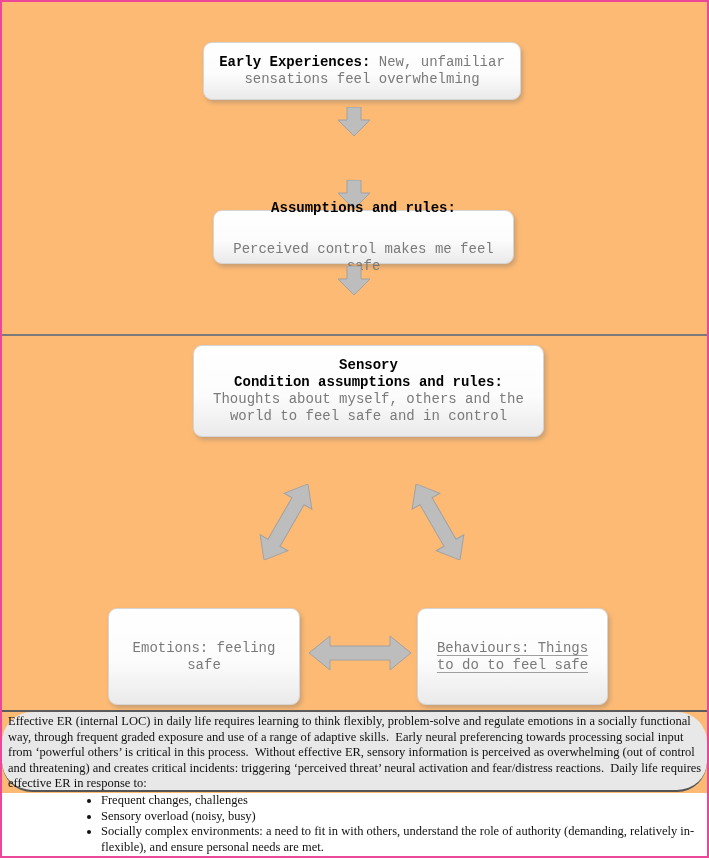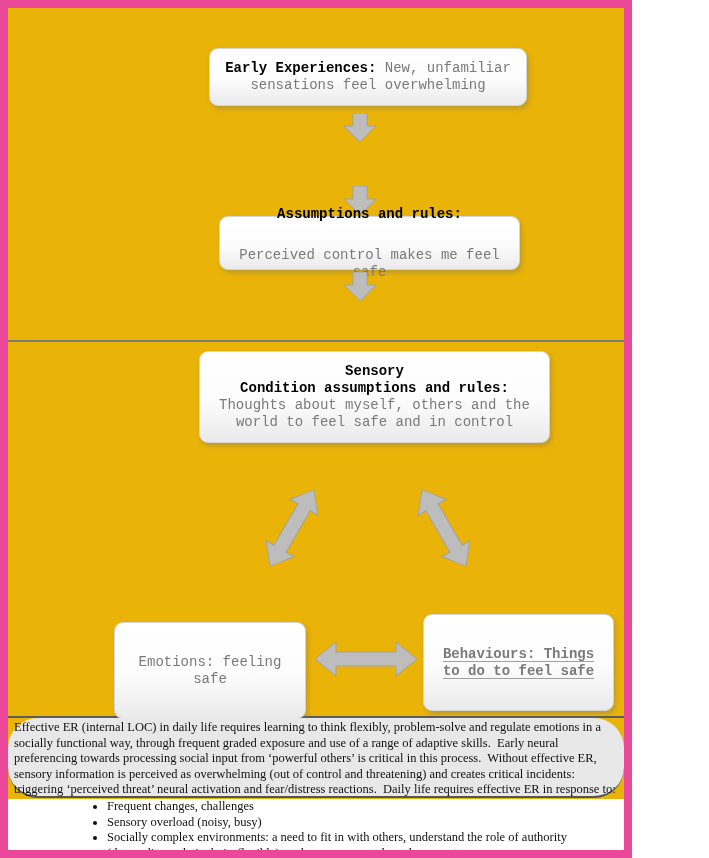--- a/index.html
+++ b/index.html
@@ -1,21 +1,21 @@
 <!DOCTYPE html>
 <html><head>
 <meta charset="utf-8">
 <style>
   html,body{margin:0;padding:0;background:#fff;}
   *{box-sizing:border-box;}
   .page{
     position:relative;
-    width:632px;height:858px;
-    border:8px solid #ec4899;
-    background:#eab308;
+    width:709px;height:858px;
+    border:2px solid #ec4899;
+    background:#fdba74;
     font-family:"Liberation Mono","DejaVu Sans Mono",monospace;
     overflow:hidden;
   }
   .panel{position:relative;width:100%;}
   .panel-top{height:334px;border-bottom:2px solid #7a7a7a;}
   .panel-mid{height:376px;border-bottom:2px solid #5c5c5c;}
   .panel-gray{height:80px;background:#e8e8e8;border-bottom:2px solid #555;border-radius:30px;}
   .panel-bullets{height:64px;background:#fff;padding-left:35px;}
 
   .flowbox{
@@ -25,21 +25,21 @@
     background:linear-gradient(180deg,#ffffff 0%,#fcfcfc 55%,#eaeaea 100%);
     box-shadow:2px 3px 4px rgba(110,110,110,0.35);
     display:flex;flex-direction:column;justify-content:center;
     text-align:center;
     font-size:14px;line-height:17px;
     padding:4px 8px;
   }
   .b{font-weight:bold;color:#000;}
   .g{color:#7a7a7a;}
   .uline{border-bottom:1px solid #b0b0b0;padding-right:10px;}
-  .uline2{text-decoration:underline;text-underline-offset:3px;text-decoration-color:#9f9f9f;font-weight:bold;}
+  .uline2{text-decoration:underline;text-underline-offset:3px;text-decoration-color:#9f9f9f;}
 
   .arrow{position:absolute;line-height:0;}
   .arrow svg{display:block;}
 
   .para{
     font-family:"Liberation Serif","DejaVu Serif",serif;
     font-size:12.5px;line-height:15.5px;color:#101010;
     padding:2px 5px 0 6px;
     white-space:pre-wrap;
   }
@@ -101,21 +101,21 @@
         <polygon points="18,0 34,20 25,20 25,68 34,68 18,88 2,68 11,68 11,20 2,20" fill="#bdbdbd" stroke="#a2a2a2" stroke-width="1"></polygon>
       </svg>
     </div>
 
     <div class="arrow" style="left:418px;top:142px;transform:rotate(-30deg);">
       <svg width="36" height="88" viewBox="0 0 36 88">
         <polygon points="18,0 34,20 25,20 25,68 34,68 18,88 2,68 11,68 11,20 2,20" fill="#bdbdbd" stroke="#a2a2a2" stroke-width="1"></polygon>
       </svg>
     </div>
 
-    <div class="flowbox" style="left:106px;top:280px;width:192px;height:97px;">
+    <div class="flowbox" style="left:106px;top:272px;width:192px;height:97px;">
       <div class="g">Emotions: feeling safe</div>
     </div>
 
     <div class="arrow" style="left:306px;top:297px;">
       <svg width="104" height="40" viewBox="0 0 104 40">
         <polygon points="1,20 22,3 22,13 82,13 82,3 103,20 82,37 82,27 22,27 22,37" fill="#bdbdbd" stroke="#a2a2a2" stroke-width="1"></polygon>
       </svg>
     </div>
 
     <div class="flowbox" style="left:415px;top:272px;width:191px;height:97px;">

